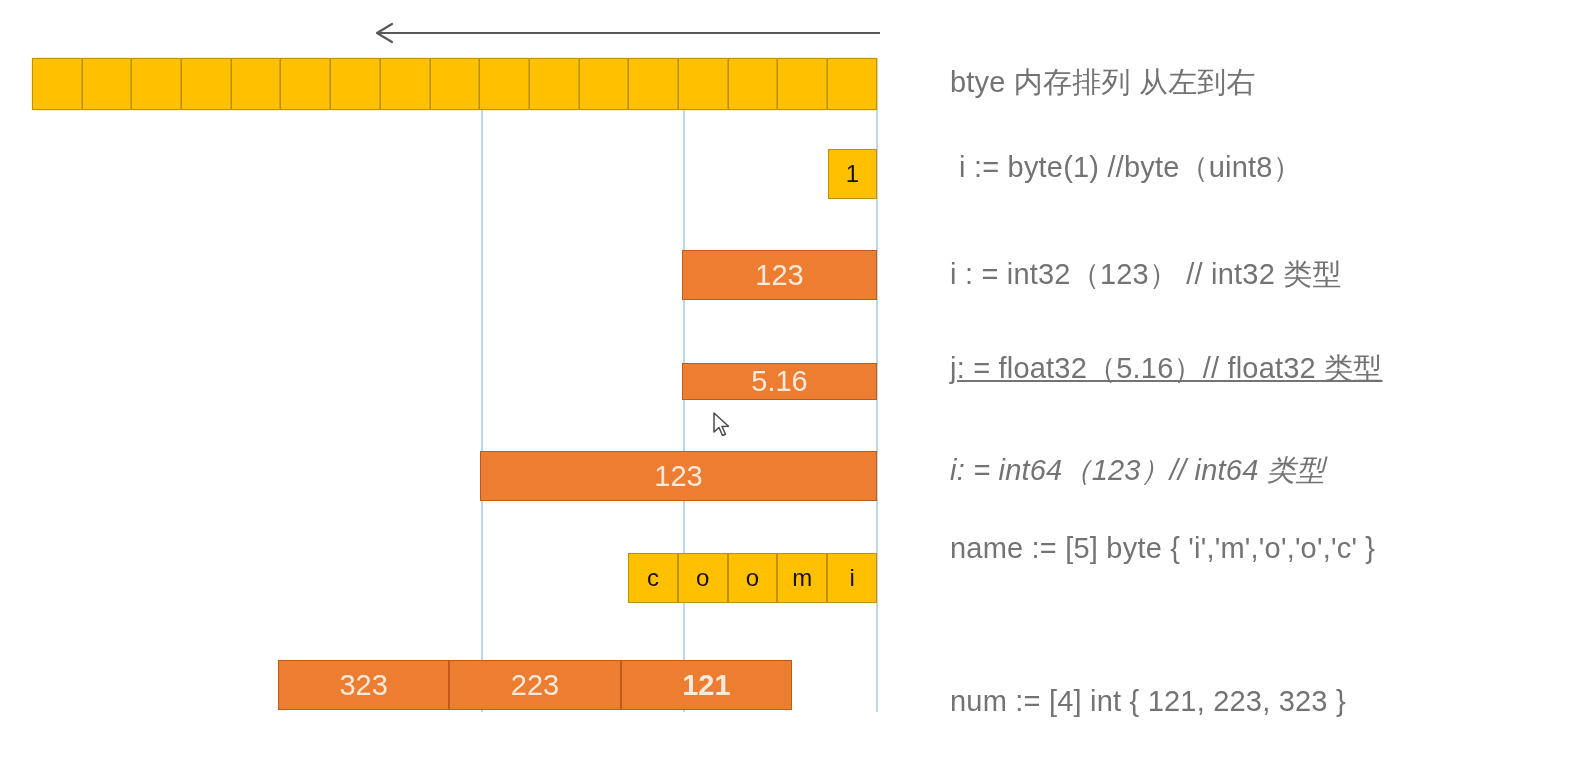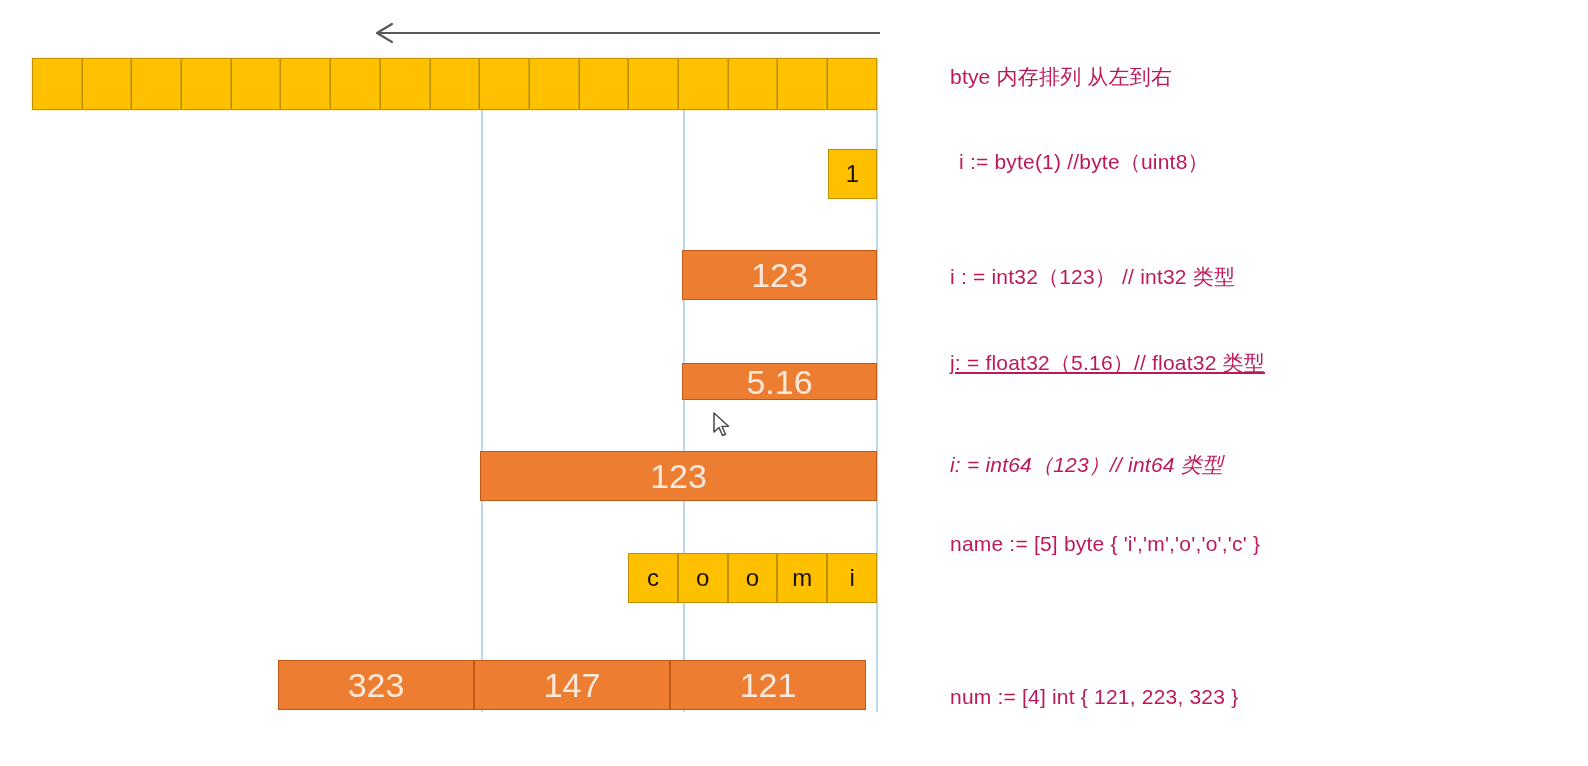--- a/index.html
+++ b/index.html
@@ -62,43 +62,43 @@
     box-sizing: border-box;
     display: flex;
     align-items: stretch;
     height: 50px;
   }
   .cell {
     box-sizing: border-box;
     display: flex;
     align-items: center;
     justify-content: center;
-    font-size: 34px;
+    font-size: 29px;
     line-height: 1;
   }
   .cell.orange {
     background: #ED7D31;
     border: 1.6px solid #C15A18;
     color: #FBE9DC;
   }
   .cell.yellow {
     background: #FFC000;
     border: 1.6px solid #BF9000;
     color: #1a1208;
     font-size: 24px;
   }
 
   
   .code-line {
     position: absolute;
     left: 950px;
     white-space: nowrap;
-    font-size: 21px;
+    font-size: 29px;
     letter-spacing: 0.2px;
-    color: #be185d;
+    color: #737373;
   }
 
   
   .cursor {
     position: absolute;
     left: 712px;
     top: 412px;
     width: 22px;
     height: 28px;
     pointer-events: none;
@@ -153,31 +153,31 @@
       <div class="bar" style="left: 480px; top: 451px; width: 397px;">
         <div class="cell orange" style="width: 397px;">123</div>
       </div>
       <div class="bar" style="left: 628px; top: 553px; width: 249px;">
         <div class="cell yellow" style="width: 49.8px;">c</div>
         <div class="cell yellow" style="width: 49.8px;">o</div>
         <div class="cell yellow" style="width: 49.8px;">o</div>
         <div class="cell yellow" style="width: 49.8px;">m</div>
         <div class="cell yellow" style="width: 49.8px;">i</div>
       </div>
-      <div class="bar" style="left: 278px; top: 660px; width: 588px;">
+      <div class="bar" style="left: 278px; top: 660px; width: 514px;">
         <div class="cell orange" style="width: 199.667px;">323</div>
-        <div class="cell orange" style="width: 199.667px;">147</div>
-        <div class="cell orange" style="width: 199.667px;">121</div>
+        <div class="cell orange" style="width: 199.667px;">223</div>
+        <div class="cell orange" style="width: 199.667px; font-weight: bold;">121</div>
       </div>
     </div>
 
   <div class="code-line" id="heading-line" style="top: 63px;">btye 内存排列 从左到右</div>
   <div id="code-layer">
       <div class="code-line" style="top: 148px; margin-left: 9px;">i := byte(1)  //byte（uint8）</div>
-      <div class="code-line" style="top: 263px;">i : = int32（123）   // int32 类型</div>
+      <div class="code-line" style="top: 255px;">i : = int32（123）   // int32 类型</div>
       <div class="code-line" style="top: 349px; text-decoration: underline;">j: = float32（5.16）// float32 类型</div>
       <div class="code-line" style="top: 451px; font-style: italic;">i: = int64（123）// int64 类型</div>
       <div class="code-line" style="top: 532px;">name := [5] byte { 'i','m','o','o','c' }</div>
       <div class="code-line" style="top: 685px; text-align: right;">num := [4] int { 121, 223, 323 }</div>
     </div>
 
   <div class="cursor">
     <svg width="22" height="28" viewBox="0 0 22 28">
       <path d="M2,1 L2,20 L7,15.5 L10.5,23.5 L13.5,22.2 L10,14.5 L16.5,14.2 Z" fill="#ffffff" stroke="#4a4a4a" stroke-width="1.5" stroke-linejoin="round"></path>
     </svg>

